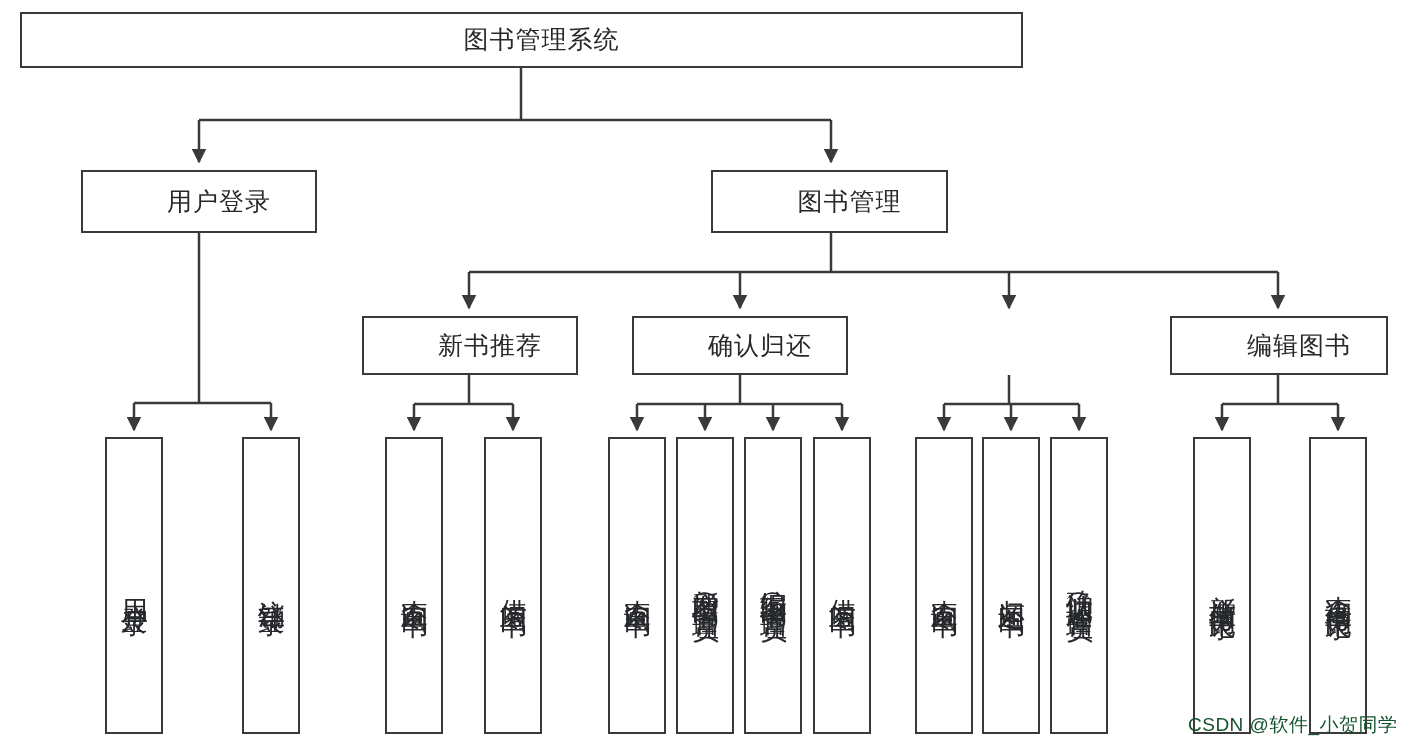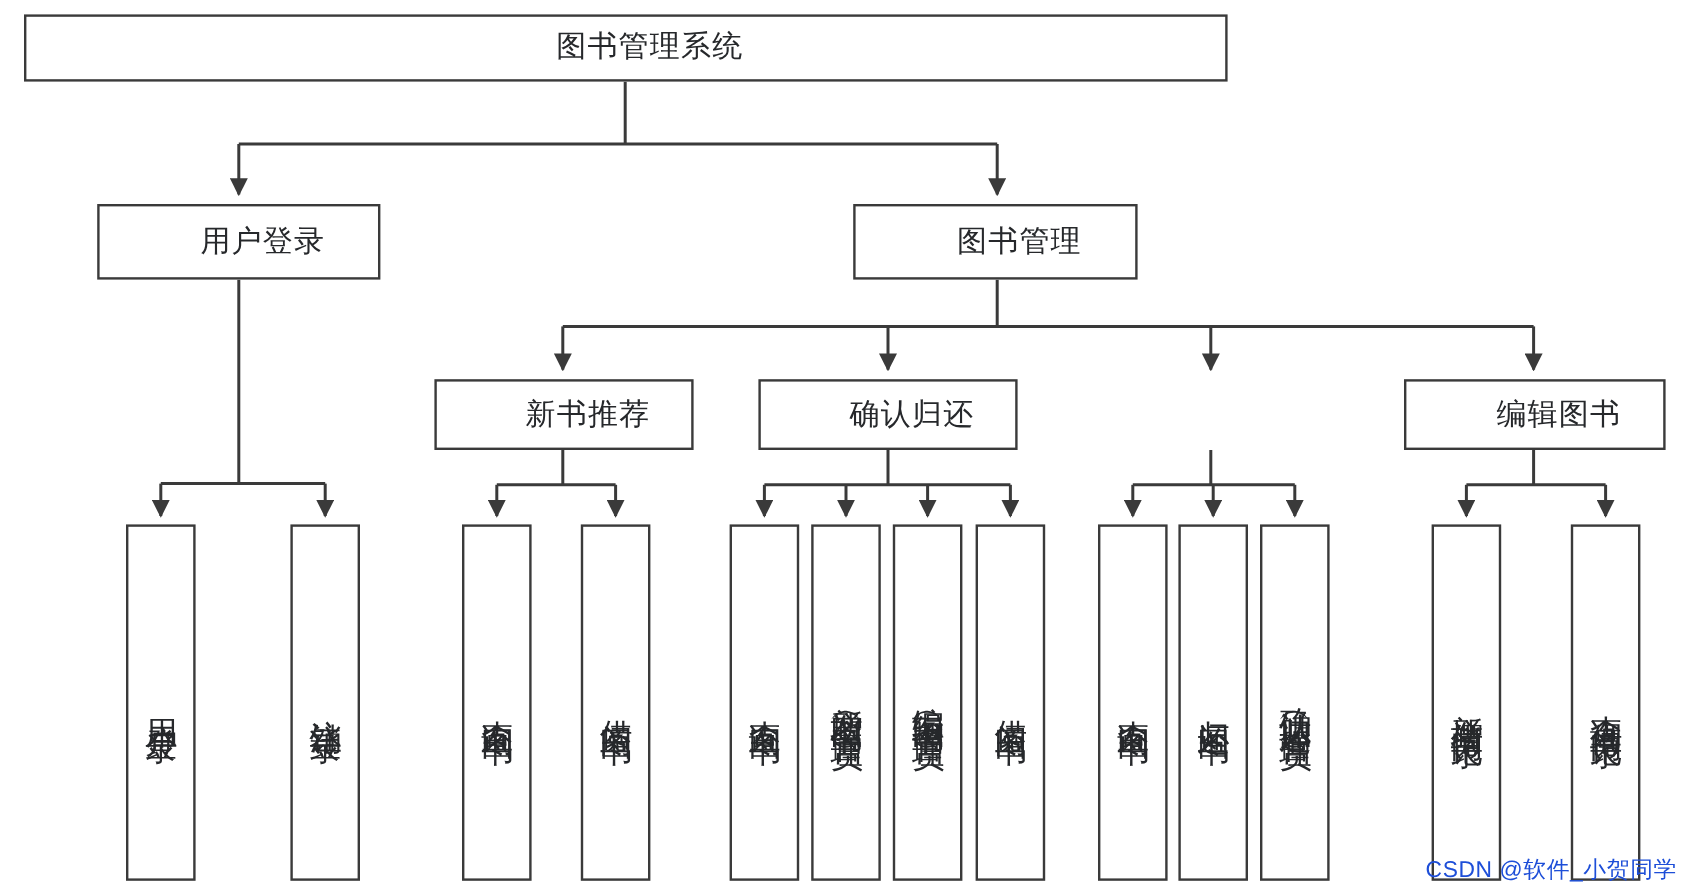--- a/index.html
+++ b/index.html
@@ -64,21 +64,21 @@
     line-height: 1.0;
     letter-spacing: 4px;
     white-space: nowrap;
     max-height: 100%;
   }
   #watermark {
     position: absolute;
     left: 1188px;
     top: 712px;
     font-size: 19px;
-    color: #1d4ed8;
+    color: #14532d;
     white-space: nowrap;
     z-index: 5;
     letter-spacing: 0.5px;
   }
 </style>
 </head>
 <body>
 
 <div id="diagram-root">
 

